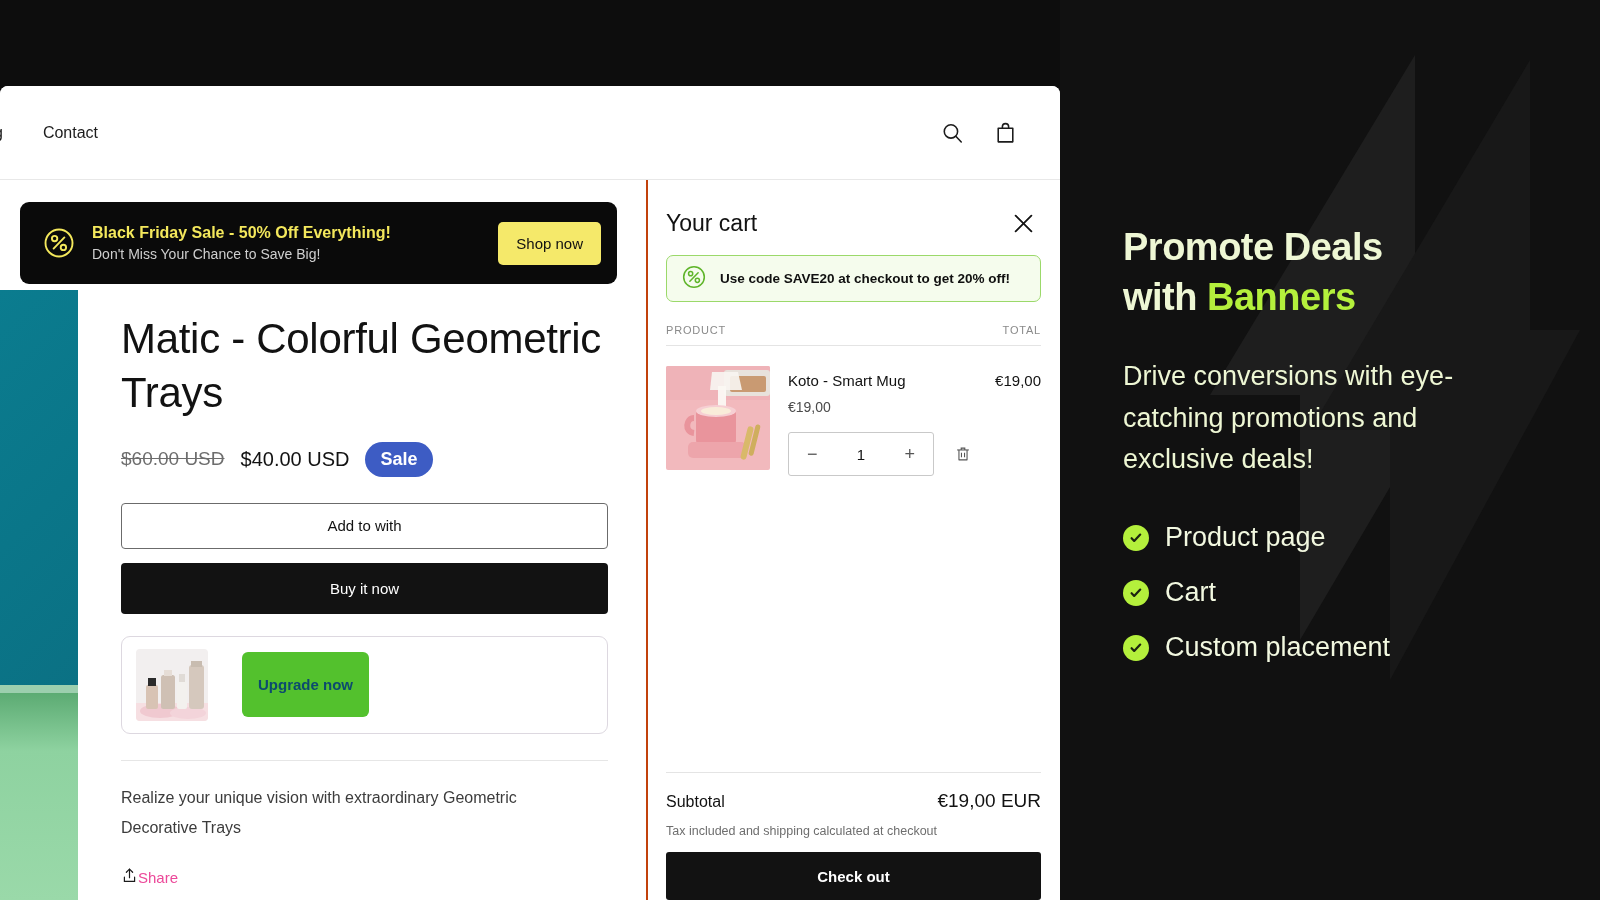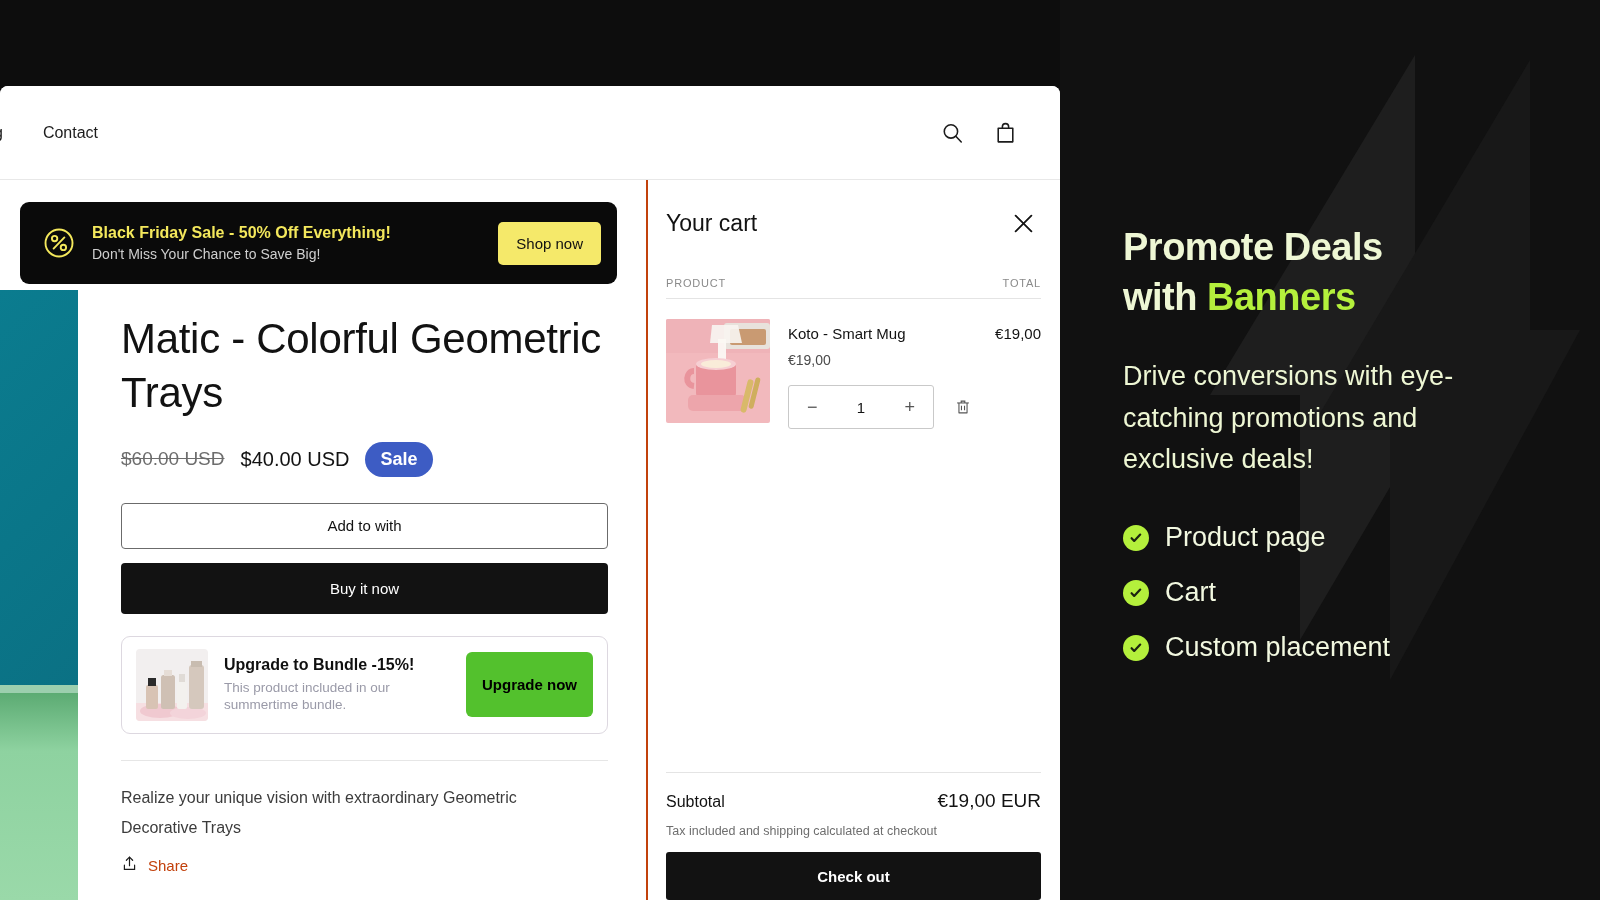--- a/index.html
+++ b/index.html
@@ -122,29 +122,29 @@
   .bundle {
     margin-top: 22px; width: 487px; border: 1px solid #ddd8e0;
     border-radius: 9px; background: #fff; padding: 12px 14px;
     display: flex; align-items: center; gap: 16px;
   }
   .bundle-thumb { width: 72px; height: 72px; border-radius: 4px; overflow: hidden; flex: 0 0 72px; }
   .bundle-text { flex: 1; }
   .bundle-title { font-size: 16px; font-weight: 700; color: #101010; line-height: 1.3; }
   .bundle-sub { font-size: 13.5px; color: #9a9aa8; line-height: 1.32; margin-top: 3px; }
   .bundle-btn {
-    background: #53c12d; color: #000000; border: none; border-radius: 6px;
+    background: #53c12d; color: #0c4a6e; border: none; border-radius: 6px;
     font-size: 15px; font-weight: 700; padding: 24px 16px; cursor: pointer;
-    white-space: nowrap; font-family: "Liberation Sans", sans-serif;
+    white-space: nowrap; font-family: "Liberation Sans", sans-serif; margin-left: 18px;
   }
 
   .divider-line { margin-top: 26px; width: 487px; height: 1px; background: #e6e6e6; }
   .desc { margin-top: 22px; font-size: 16px; line-height: 1.9; color: #3c3c3c; max-width: 420px; }
-  .share-row { margin-top: 12px; display: flex; align-items: center; gap: 10px;
-               font-size: 15px; color: #c2410c; cursor: pointer; }
+  .share-row { margin-top: 24px; display: flex; align-items: center; 
+               font-size: 15px; color: #ec4899; cursor: pointer; }
 
   
   .cart {
     position: relative; width: 411px; height: 720px; background: #fff;
     display: flex; flex-direction: column; padding: 0 18px;
   }
   .cart-head {
     display: flex; align-items: center; justify-content: space-between;
     padding: 26px 0 14px 0;
   }
@@ -314,24 +314,20 @@
                 <rect x="10" y="36" width="12" height="24" rx="2" fill="#d8c3b4"></rect>
                 <rect x="12" y="29" width="8" height="8" fill="#2b2b2b"></rect>
                 <rect x="25" y="26" width="14" height="34" rx="2.5" fill="#cfc0b4"></rect>
                 <rect x="28" y="21" width="8" height="6" fill="#e6ddd6"></rect>
                 <rect x="41" y="32" width="10" height="28" rx="2" fill="#f3f1ee"></rect>
                 <rect x="43" y="25" width="6" height="8" fill="#e0dbd6"></rect>
                 <rect x="53" y="16" width="15" height="44" rx="3" fill="#d5c8bd"></rect>
                 <rect x="55" y="12" width="11" height="6" fill="#c8bcb0"></rect>
               </svg>
             </div>
-            <div class="bundle-text">
-              <div class="bundle-title">Upgrade to Bundle -15%!</div>
-              <div class="bundle-sub">This product included in our summertime bundle.</div>
-            </div>
             <button class="bundle-btn">Upgrade now</button>
           </div>
 
           <div class="divider-line"></div>
 
           <p class="desc">Realize your unique vision with extraordinary Geometric Decorative Trays</p>
 
           <div class="share-row">
             <span>
               <svg width="17" height="17" viewBox="0 0 20 20" fill="none" stroke="#1c1c1c" stroke-width="1.4">
@@ -351,20 +347,31 @@
         <div class="cart-head">
           <span class="cart-title">Your cart</span>
           <button class="cart-close">
             <svg width="27" height="27" viewBox="0 0 24 24" stroke="#121212" stroke-width="1.6" fill="none" stroke-linecap="round">
               <line x1="5" y1="5" x2="19" y2="19"></line>
                 <line x1="19" y1="5" x2="5" y2="19"></line>
             </svg>
           </button>
         </div>
 
+        <div class="promo-code">
+          <span>
+            <svg width="26" height="26" viewBox="0 0 34 34" fill="none" stroke="#5fb52a" stroke-width="2">
+              <circle cx="17" cy="17" r="13.5"></circle>
+              <circle cx="12.6" cy="12.6" r="2.7"></circle>
+              <circle cx="21.4" cy="21.4" r="2.7"></circle>
+              <line x1="22.4" y1="11.4" x2="11.6" y2="22.6" stroke-linecap="round"></line>
+            </svg>
+          </span>
+          <span class="promo-code-text">Use code SAVE20 at checkout to get 20% off!</span>
+        </div>
 
         <div class="cart-cols">
           <span class="cart-col-label">PRODUCT</span>
           <span class="cart-col-label">TOTAL</span>
         </div>
 
         <div class="cart-items">
           <div class="cart-item">
             <div class="item-thumb">
               <svg width="104" height="104" viewBox="0 0 104 104">

